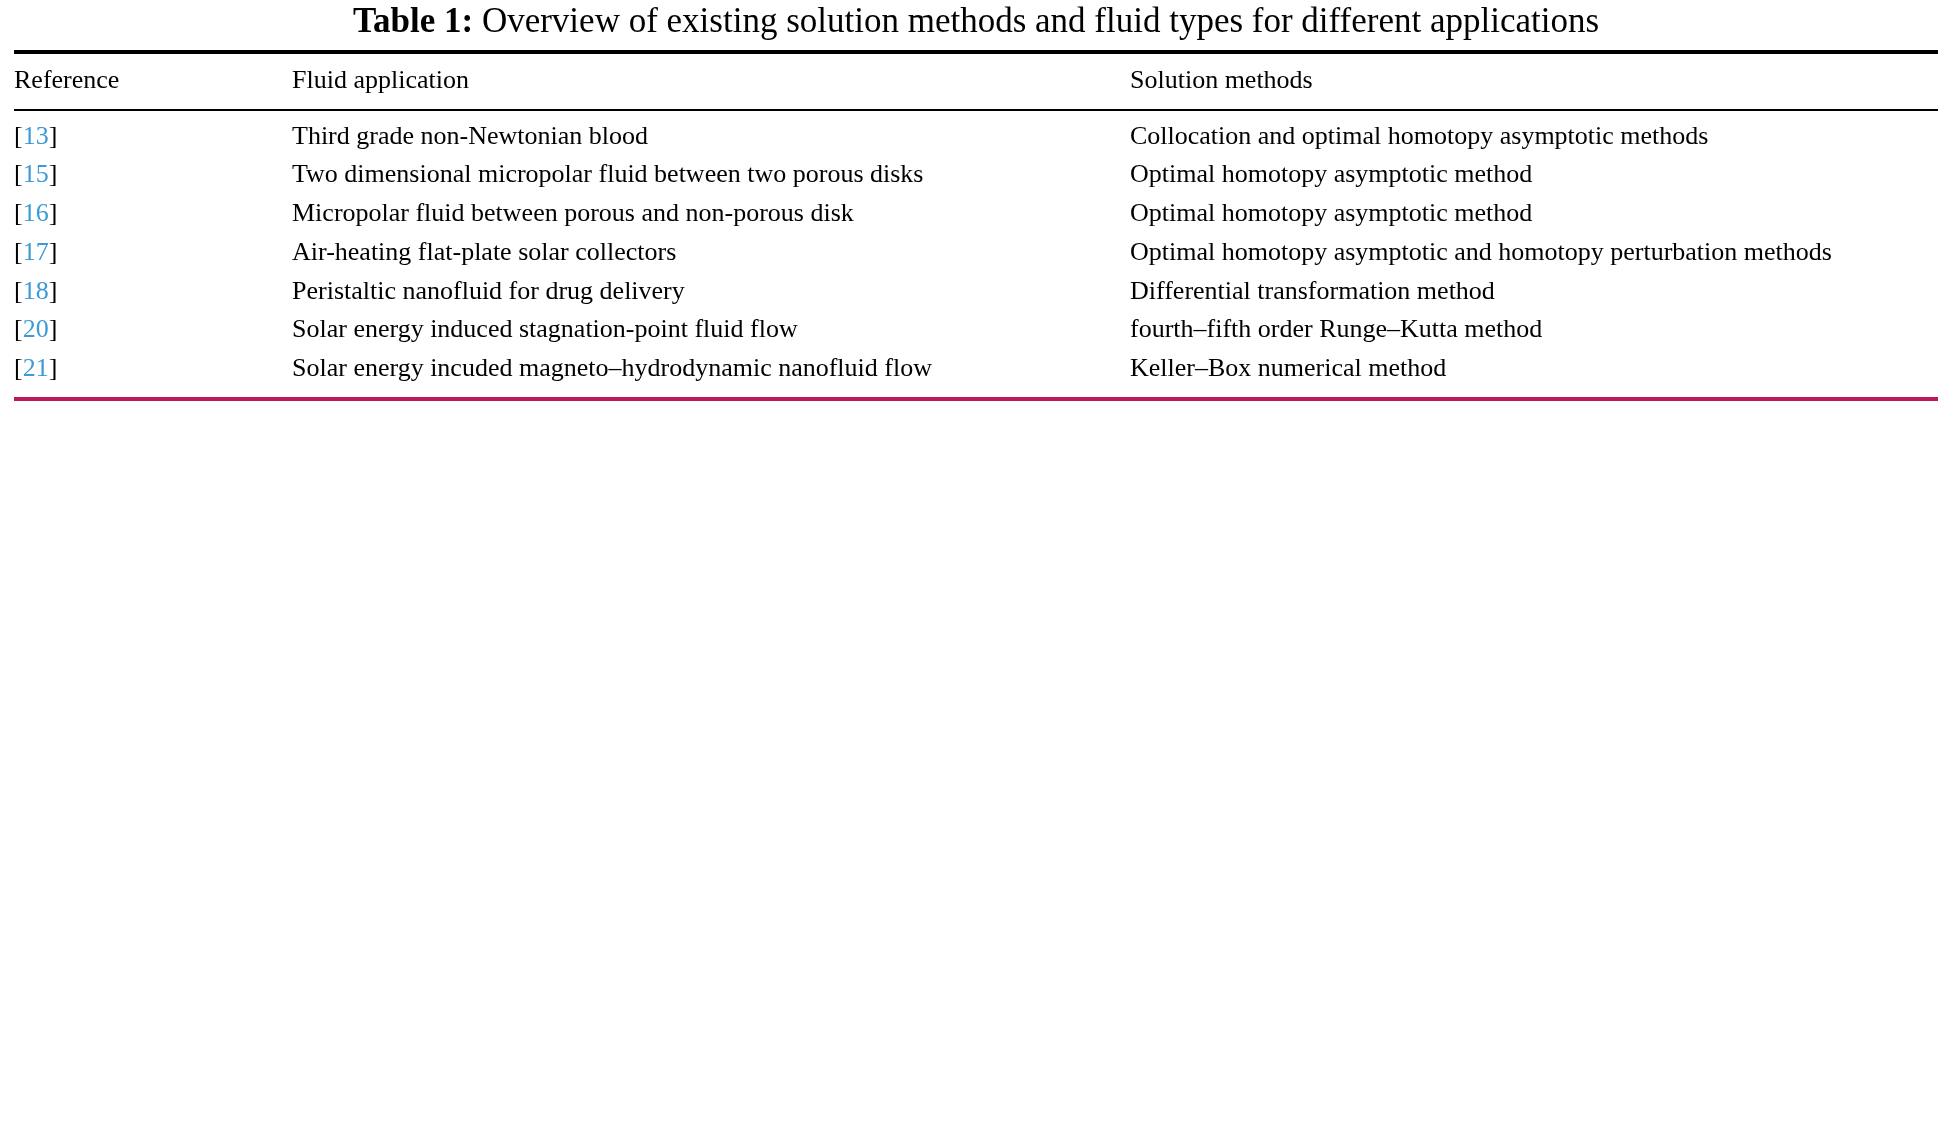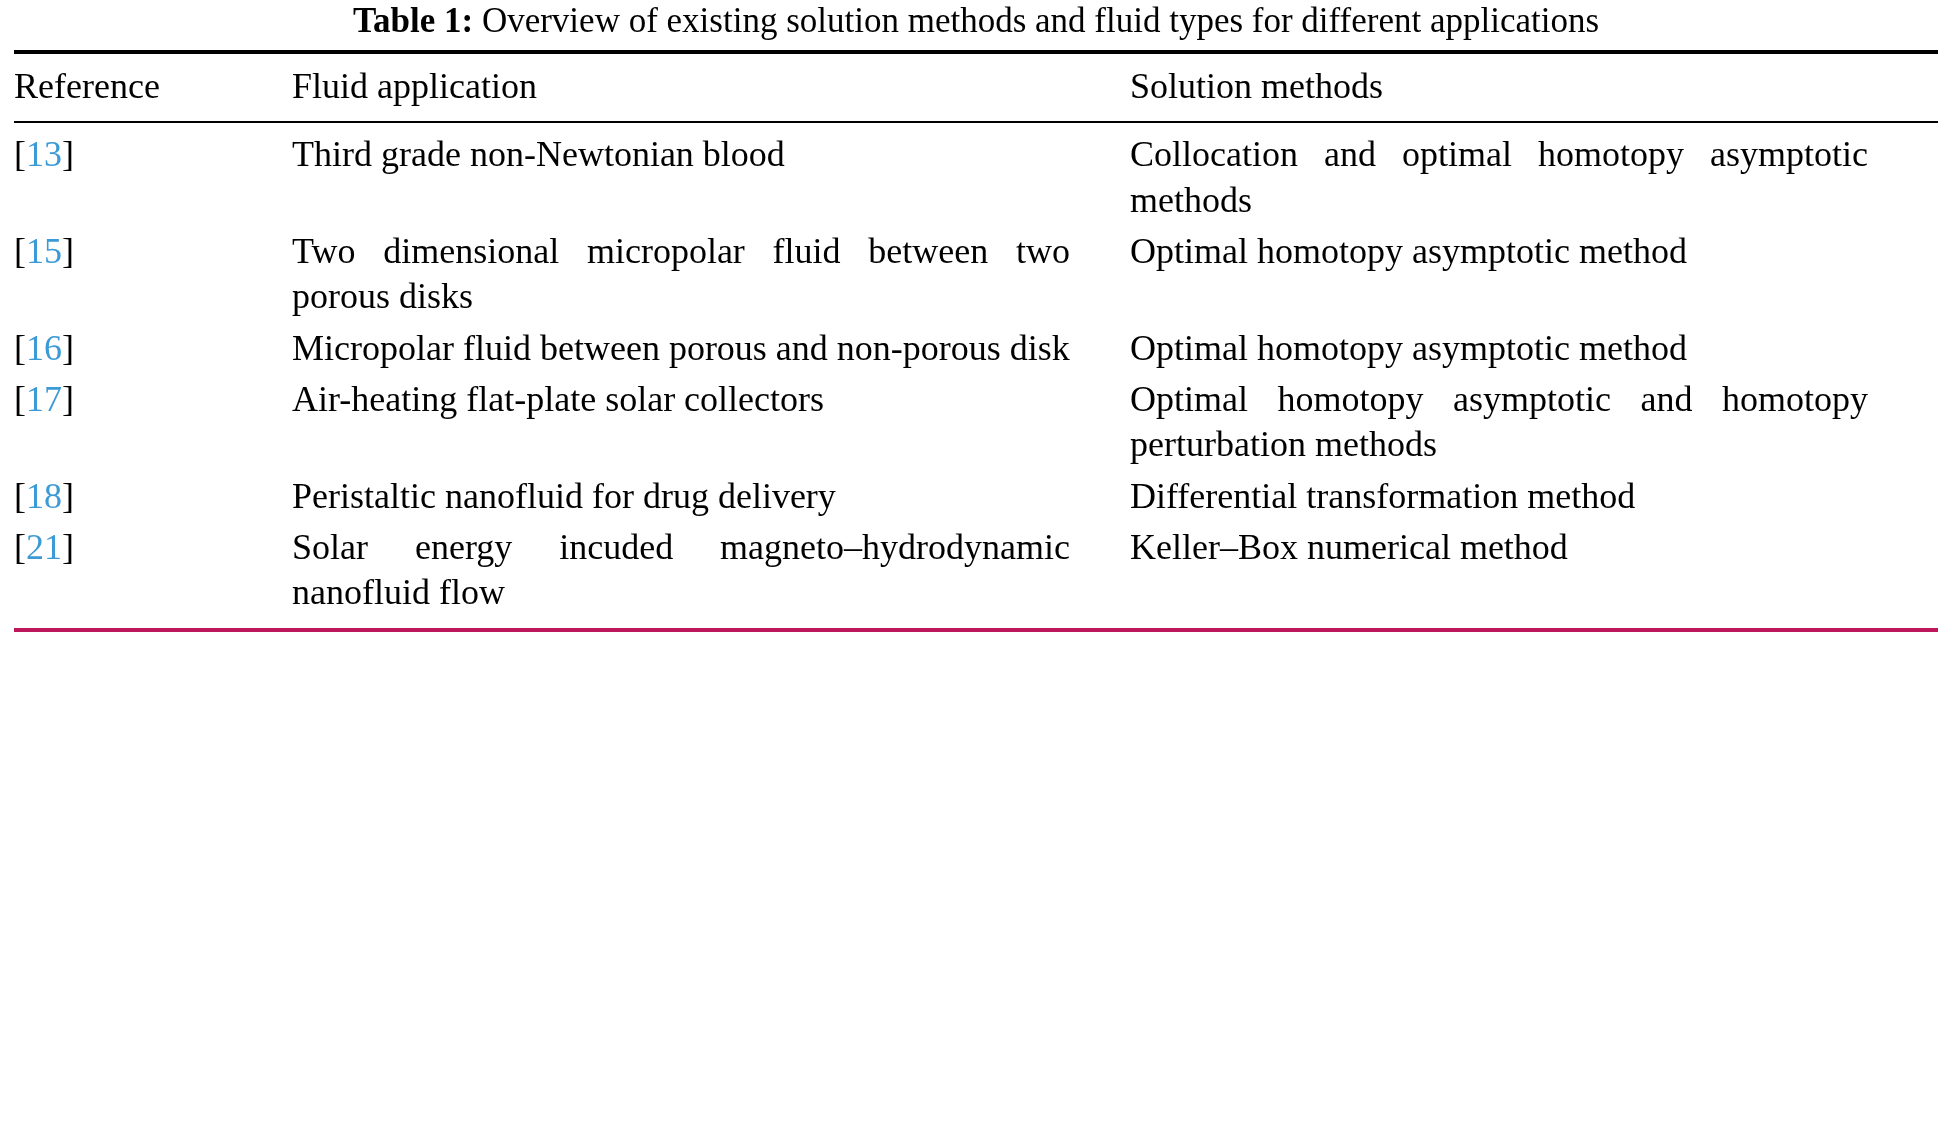--- a/index.html
+++ b/index.html
@@ -40,21 +40,21 @@
   }
   .rule-mid {
     border-top: 2px solid #000;
   }
   .rule-bottom {
     border-bottom: 4px solid #be185d;
   }
   th, td {
     text-align: left;
     vertical-align: top;
-    font-size: 36px;
+    font-size: 26px;
     line-height: 1.26;
     padding: 3px 0 3px 0;
     font-weight: normal;
   }
   thead th {
     padding-top: 10px;
     padding-bottom: 12px;
   }
   col.c-ref { width: 278px; }
   col.c-app { width: 838px; }
@@ -132,20 +132,25 @@
         <td class="cell-sol">Optimal homotopy asymptotic and homotopy perturbation methods</td>
       </tr>
 
       <tr>
         <td class="cell-ref"><span>[</span><a class="ref-link" href="#">18</a><span>]</span></td>
         <td class="cell-app">Peristaltic nanofluid for drug delivery</td>
         <td class="cell-sol">Differential transformation method</td>
       </tr>
 
 
+      <tr>
+        <td class="cell-ref"><span>[</span><a class="ref-link" href="#">20</a><span>]</span></td>
+        <td class="cell-app">Solar energy induced stagnation-point fluid flow</td>
+        <td class="cell-sol">fourth–fifth order Runge–Kutta method</td>
+      </tr>
 
       <tr>
         <td class="cell-ref rule-bottom"><span>[</span><a class="ref-link" href="#">21</a><span>]</span></td>
         <td class="cell-app rule-bottom">Solar energy incuded magneto–hydrodynamic nanofluid flow</td>
         <td class="cell-sol rule-bottom">Keller–Box numerical method</td>
       </tr>
 
     </tbody>
   </table>
 </div>

